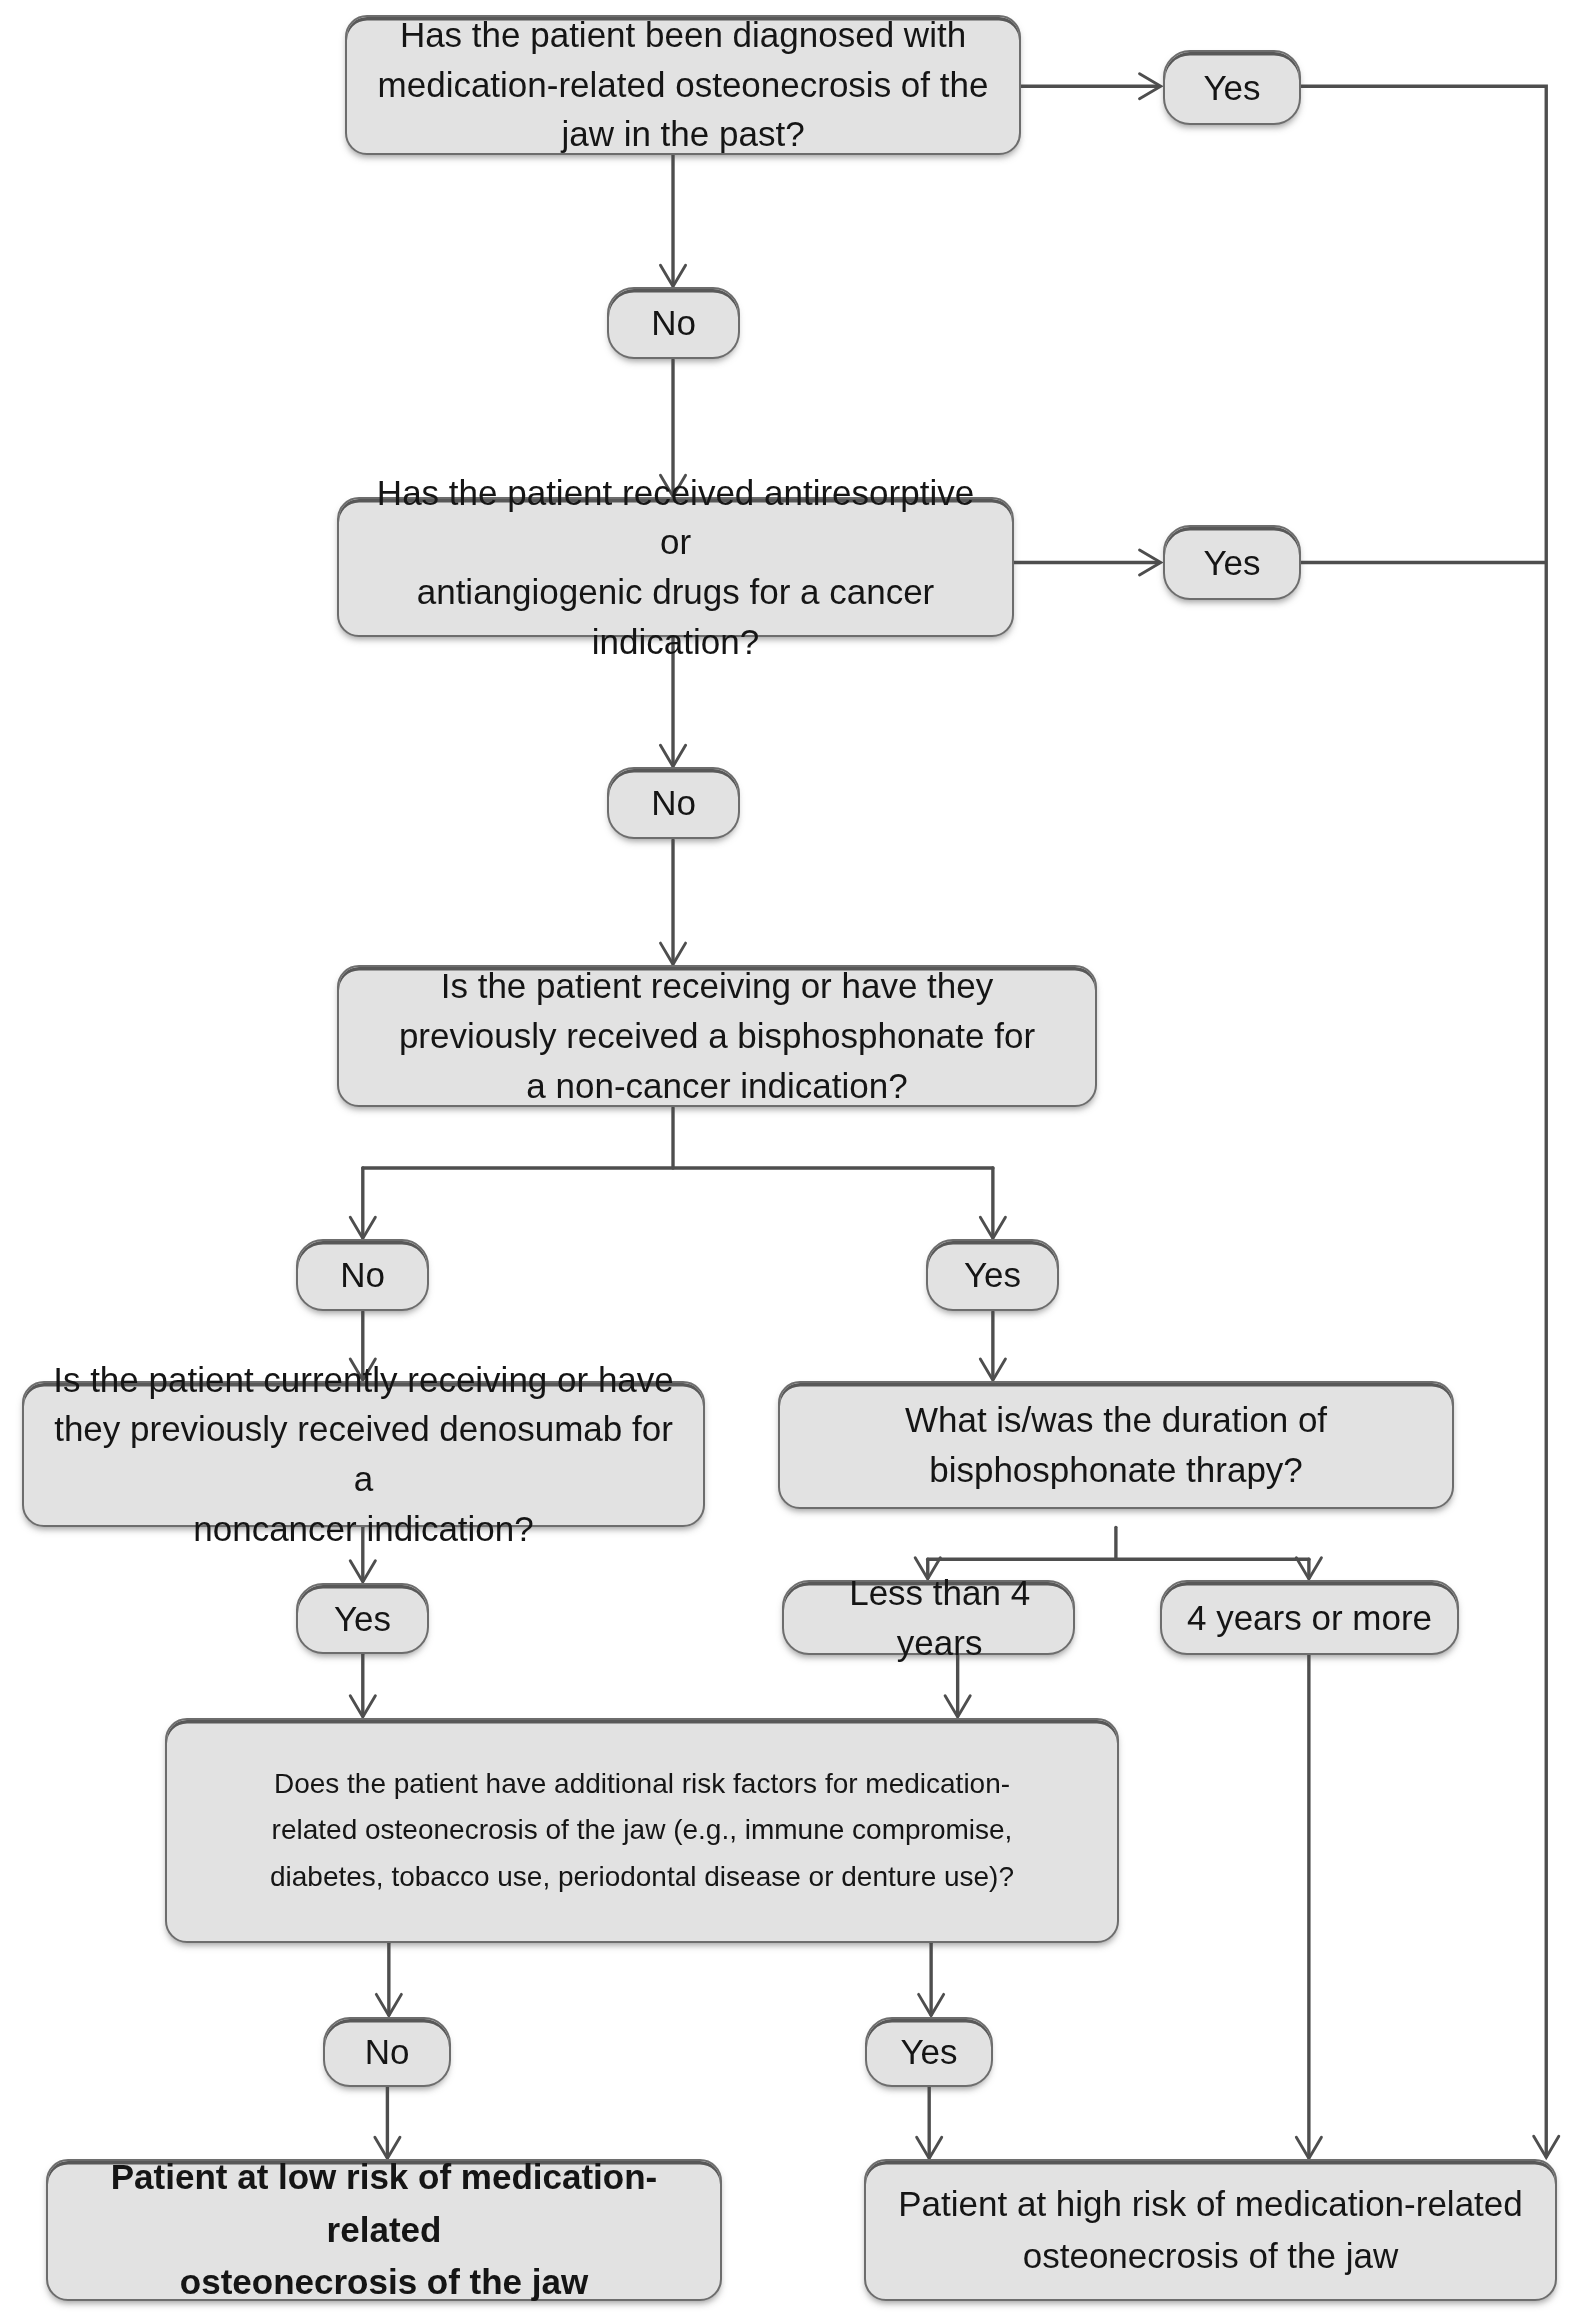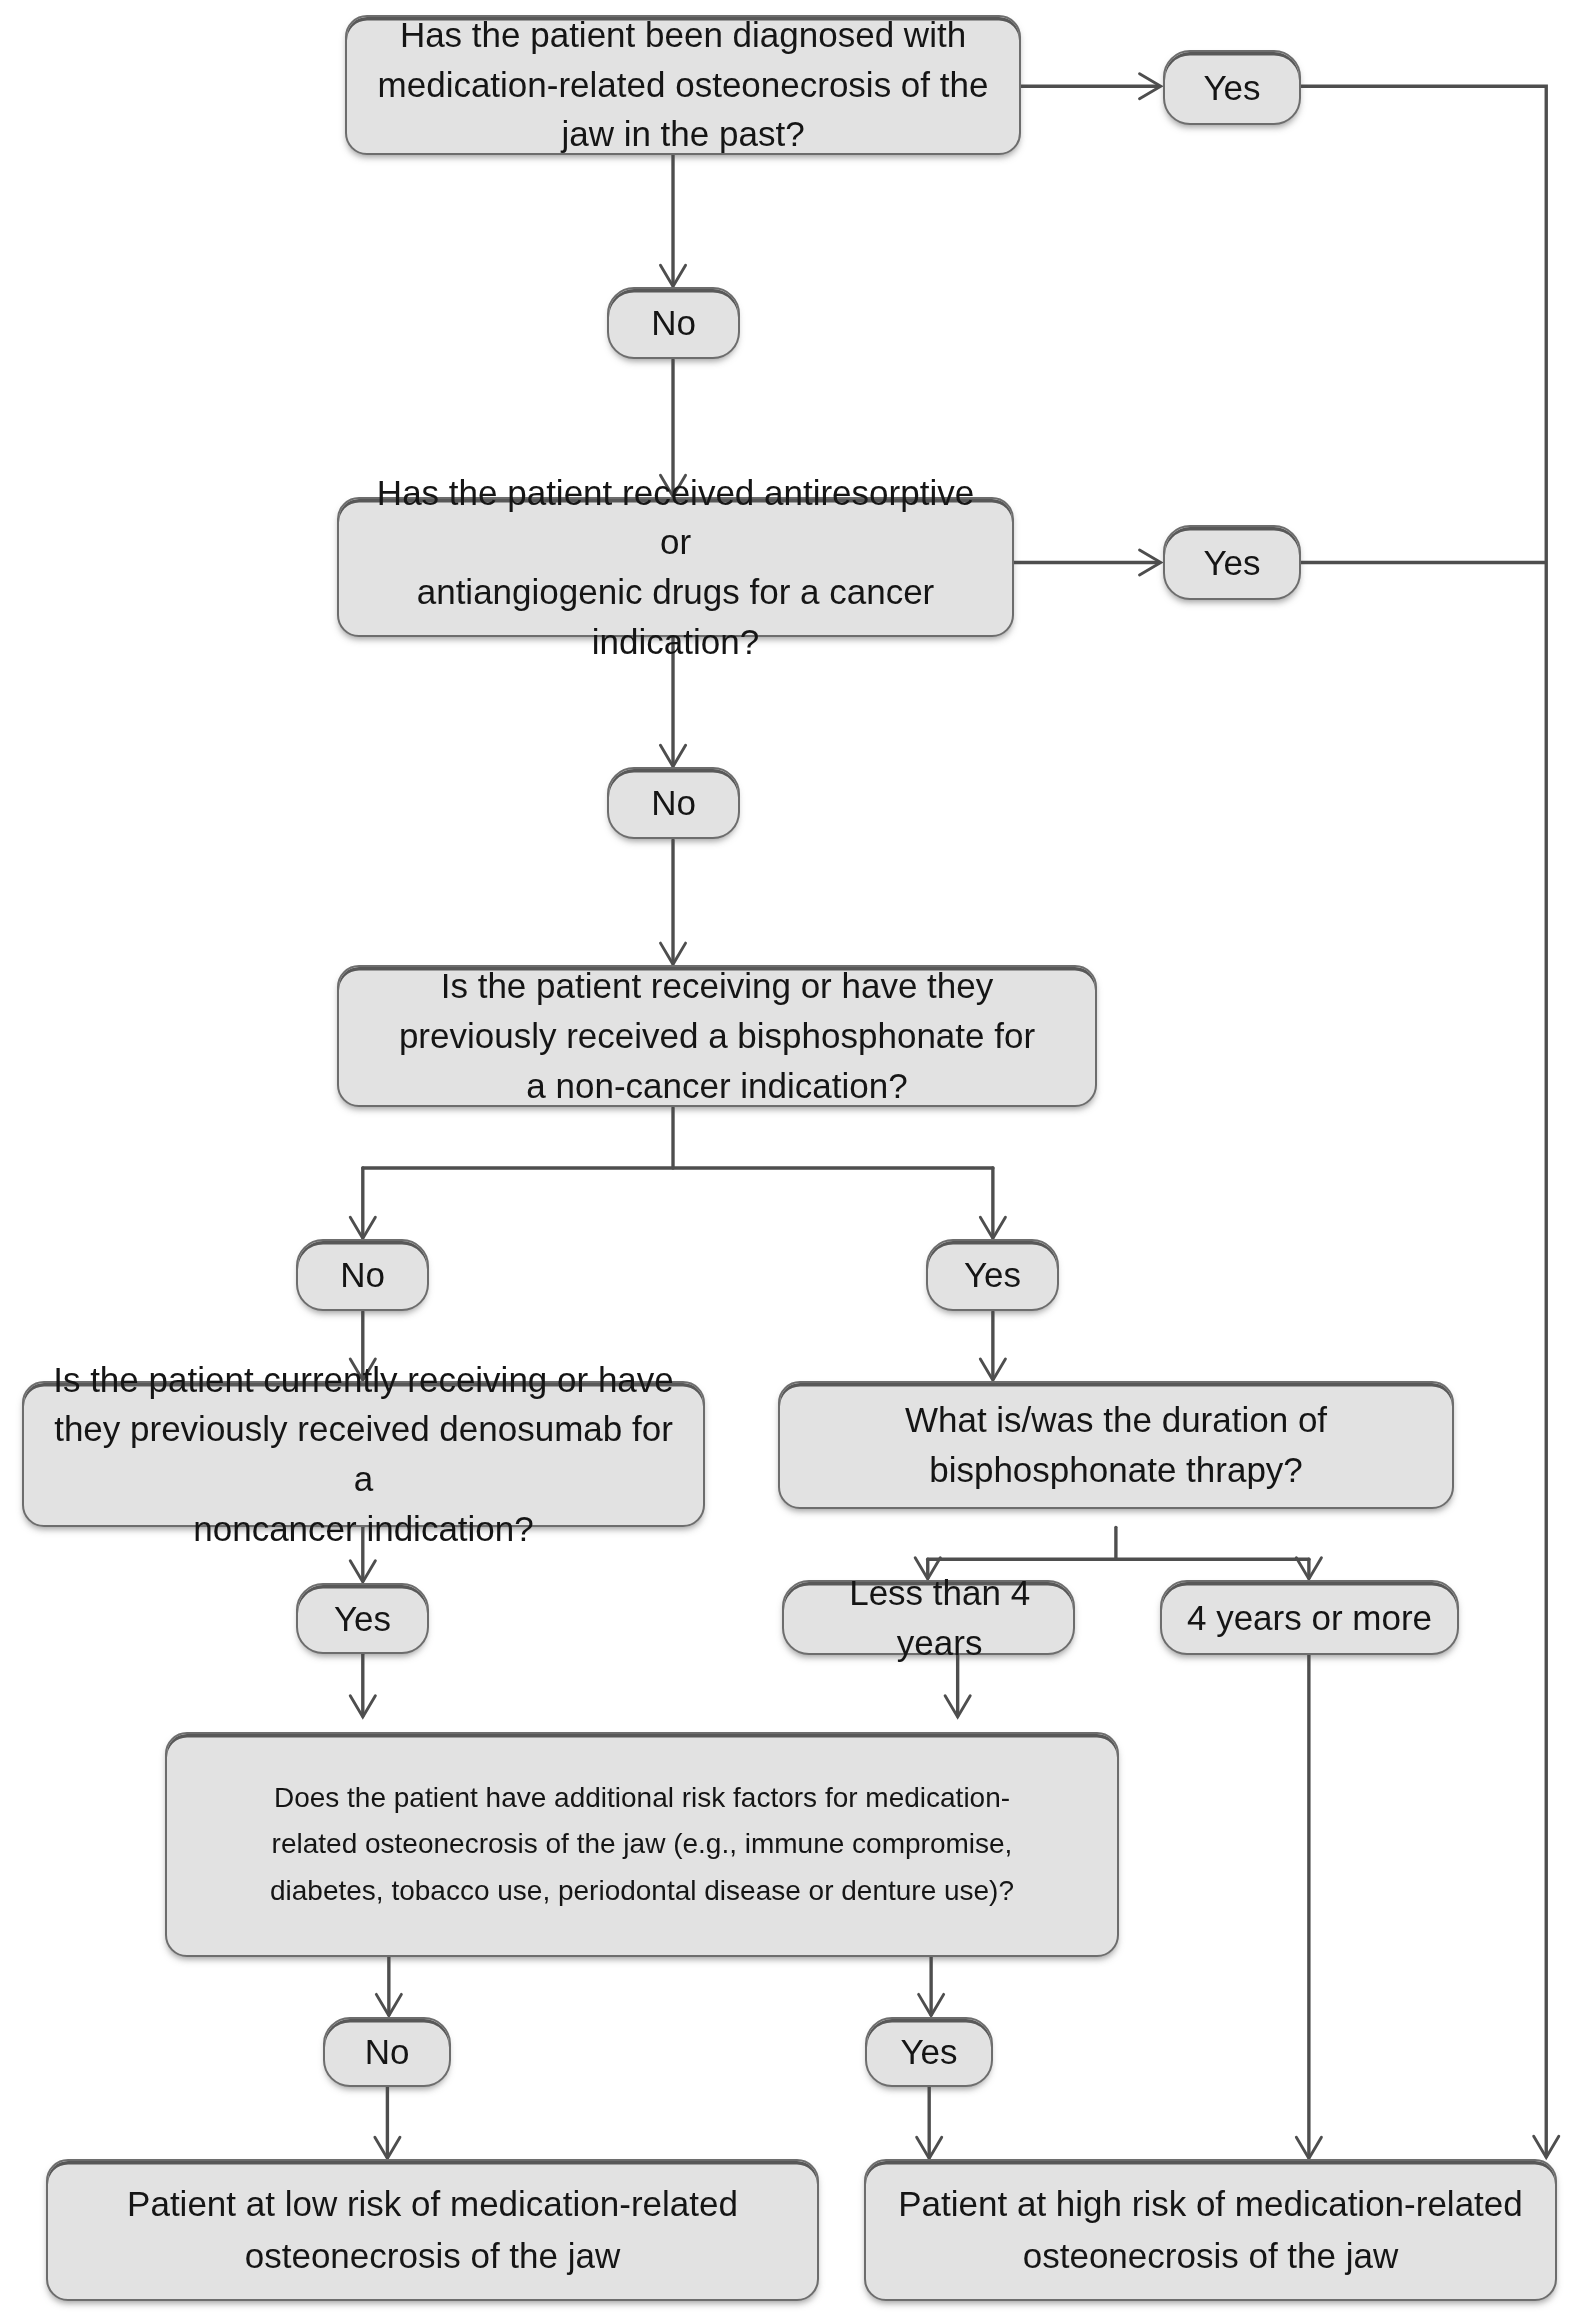--- a/index.html
+++ b/index.html
@@ -44,21 +44,20 @@
     border-radius: 27px;
     padding: 3.9px 9.7px;
   }
   .node.outcome {
     line-height: 1.5;
   }
   .node.big {
     font-size: 28px;
     line-height: 1.65;
     padding: 4.8px 24px;
-    margin-top: 14px;
   }
 </style>
 </head>
 <body>
 
 <div class="canvas" style="--bg: #ffffff; --box-fill: #e2e2e2; --box-border: #6d6d6d; --box-border-top: #585858; --text: #151515;">
   <svg class="connectors" viewBox="0 0 3304 4805" xmlns="http://www.w3.org/2000/svg">
       <path d="M 2100 178 L 2400 178" fill="none" stroke="#4e4e4e" stroke-width="7" stroke-linecap="round" stroke-linejoin="miter"></path>
       <path d="M 2362 152 L 2406 178 L 2362 204" fill="none" stroke="#4e4e4e" stroke-width="6" stroke-linecap="round" stroke-linejoin="miter"></path>
       <path d="M 2695 178 L 3205 178 L 3205 4469" fill="none" stroke="#4e4e4e" stroke-width="7" stroke-linecap="round" stroke-linejoin="miter"></path>
@@ -129,19 +128,19 @@
       <div class="node question" style="left: 778px; top: 1381px; width: 676px; height: 128px;">What is/was the duration of
 bisphosphonate thrapy?</div>
       <div class="node answer" style="left: 296px; top: 1583px; width: 133px; height: 71px;">Yes</div>
       <div class="node answer" style="left: 782px; top: 1580px; width: 293px; height: 75px; padding-left: 32px;">Less than 4 years</div>
       <div class="node answer" style="left: 1160px; top: 1580px; width: 299px; height: 75px;">4 years or more</div>
       <div class="node question big" style="left: 165px; top: 1718px; width: 954px; height: 225px;">Does the patient have additional risk factors for medication-
 related osteonecrosis of the jaw (e.g., immune compromise,
 diabetes, tobacco use, periodontal disease or denture use)?</div>
       <div class="node answer" style="left: 323px; top: 2017px; width: 128px; height: 70px;">No</div>
       <div class="node answer" style="left: 865px; top: 2017px; width: 128px; height: 70px;">Yes</div>
-      <div class="node outcome" style="left: 46px; top: 2159px; width: 773px; height: 142px;">Patient at low risk of medication-related
+      <div class="node outcome" style="left: 46px; top: 2159px; width: 676px; height: 142px; font-weight: bold;">Patient at low risk of medication-related
 osteonecrosis of the jaw</div>
       <div class="node outcome" style="left: 864px; top: 2159px; width: 693px; height: 142px;">Patient at high risk of medication-related
 osteonecrosis of the jaw</div>
     </div>
 </div>
 
 
 </body></html>

